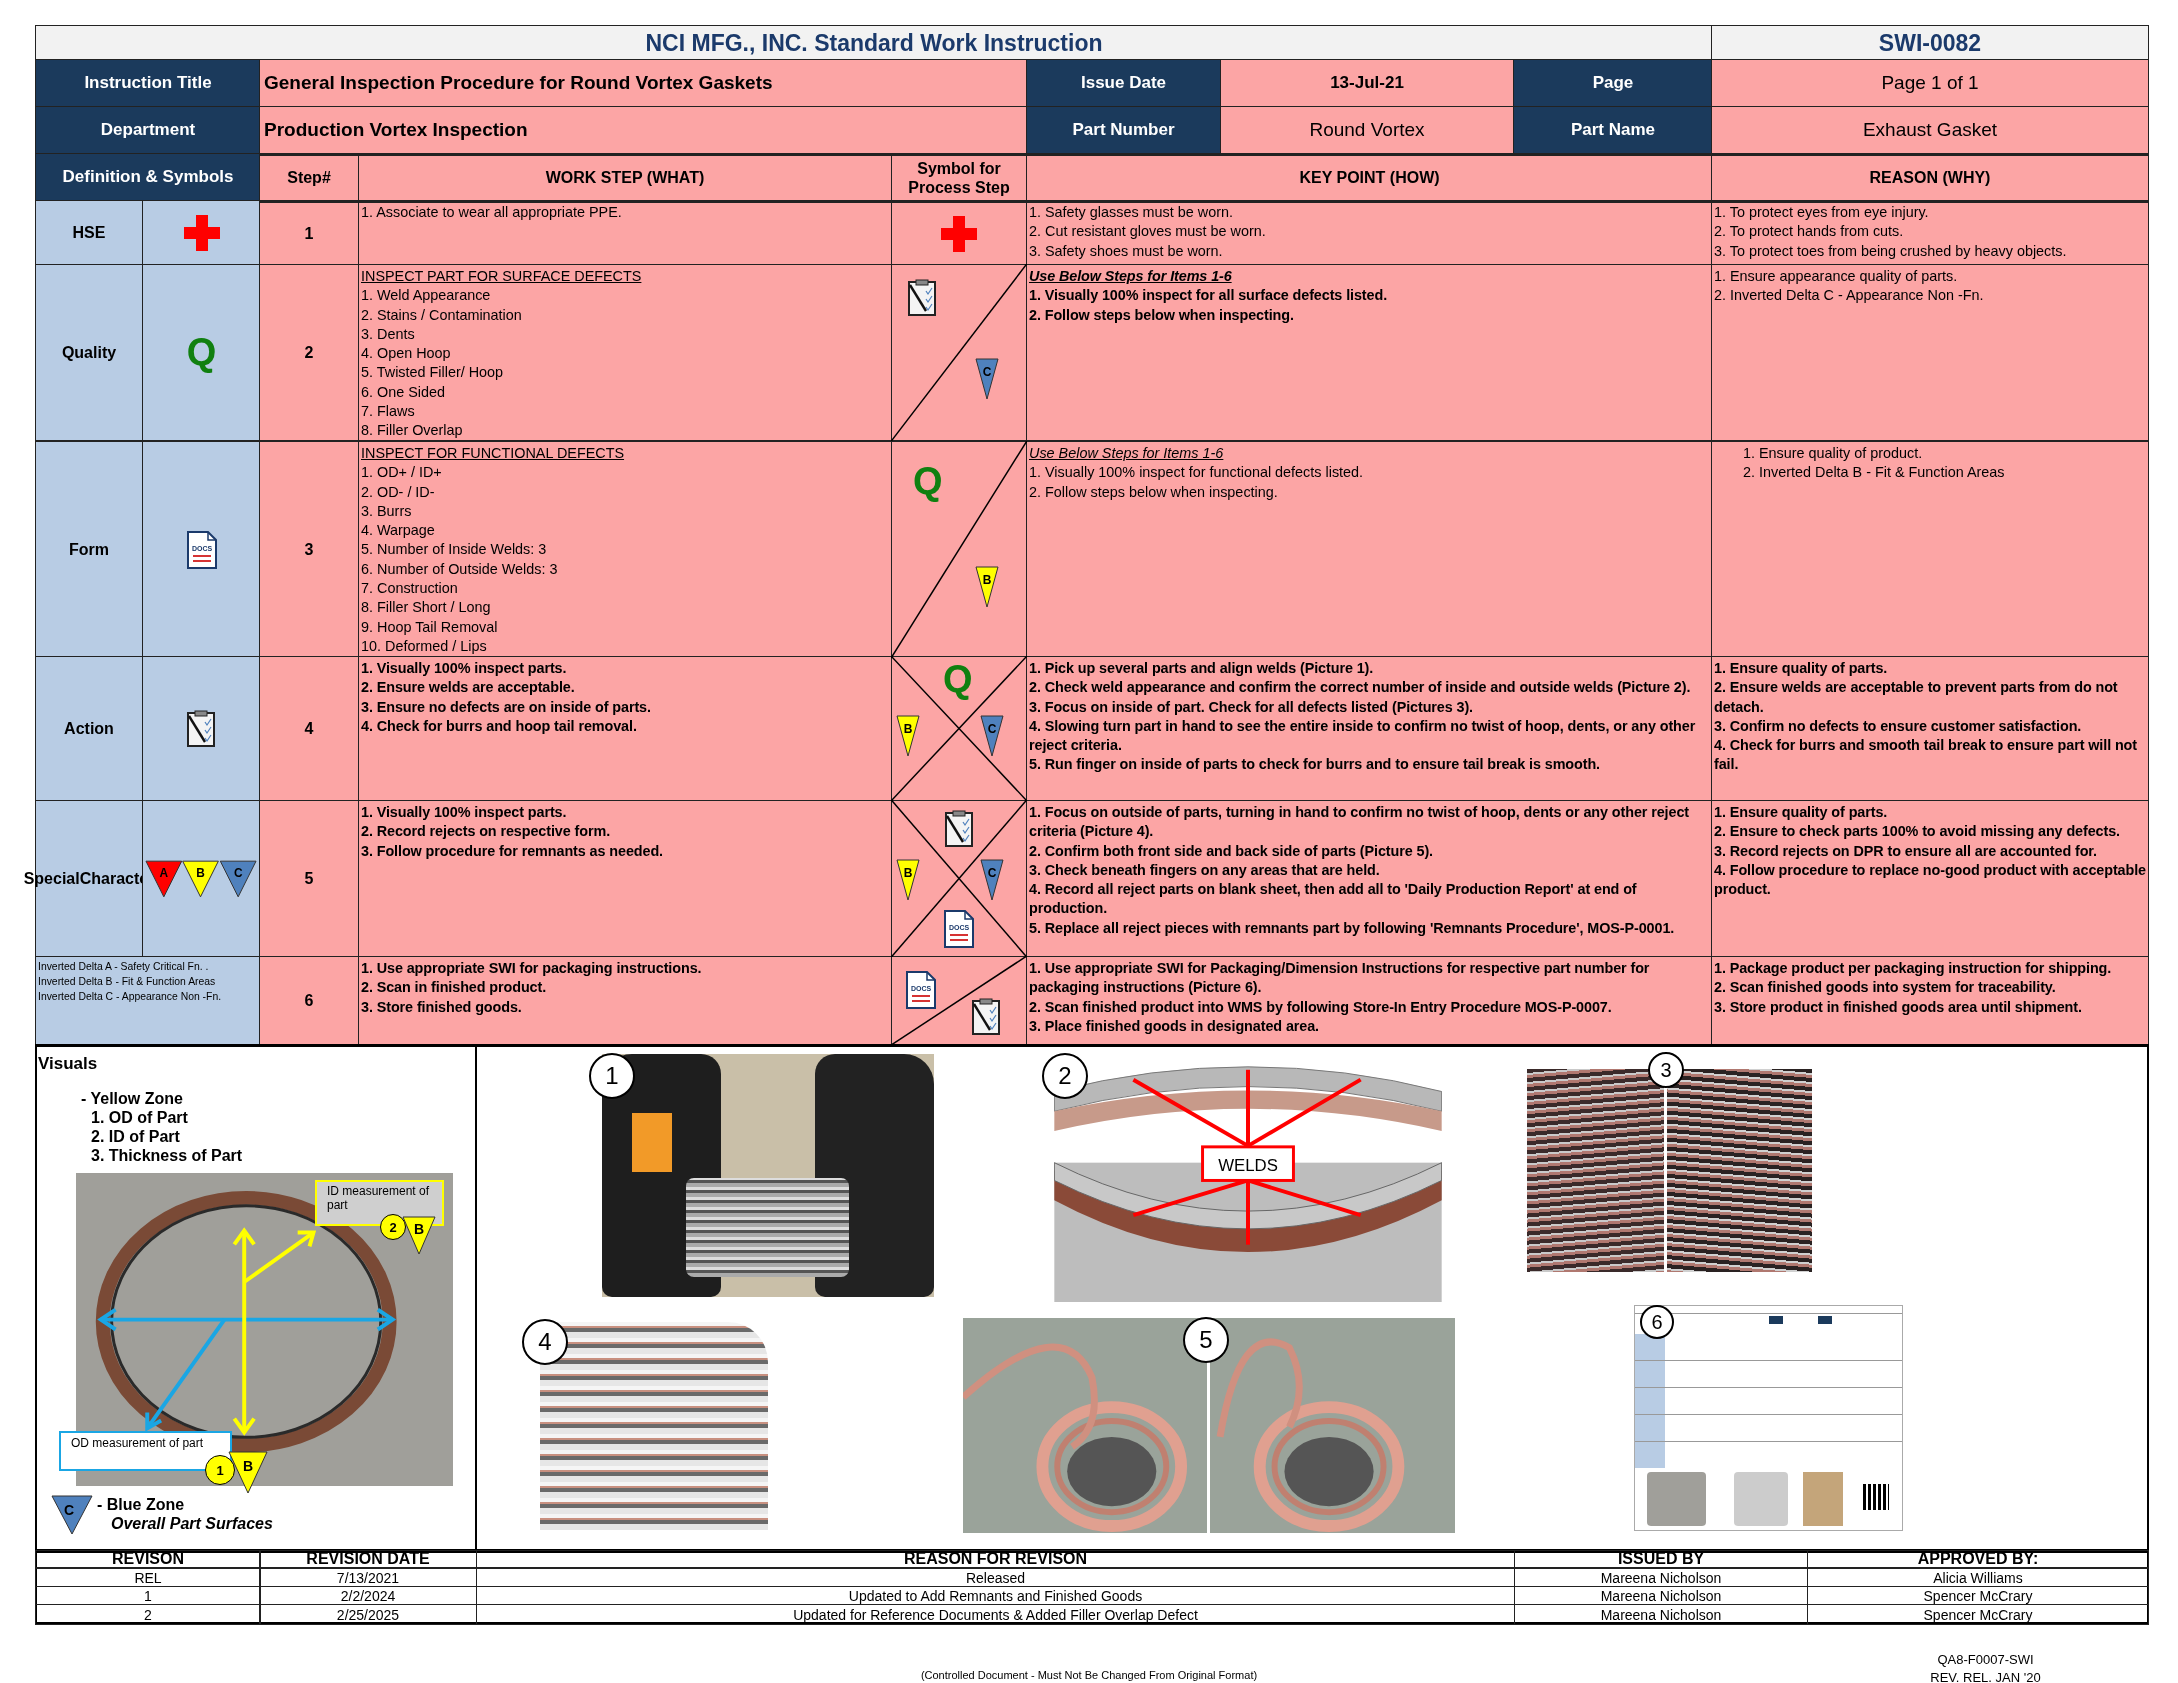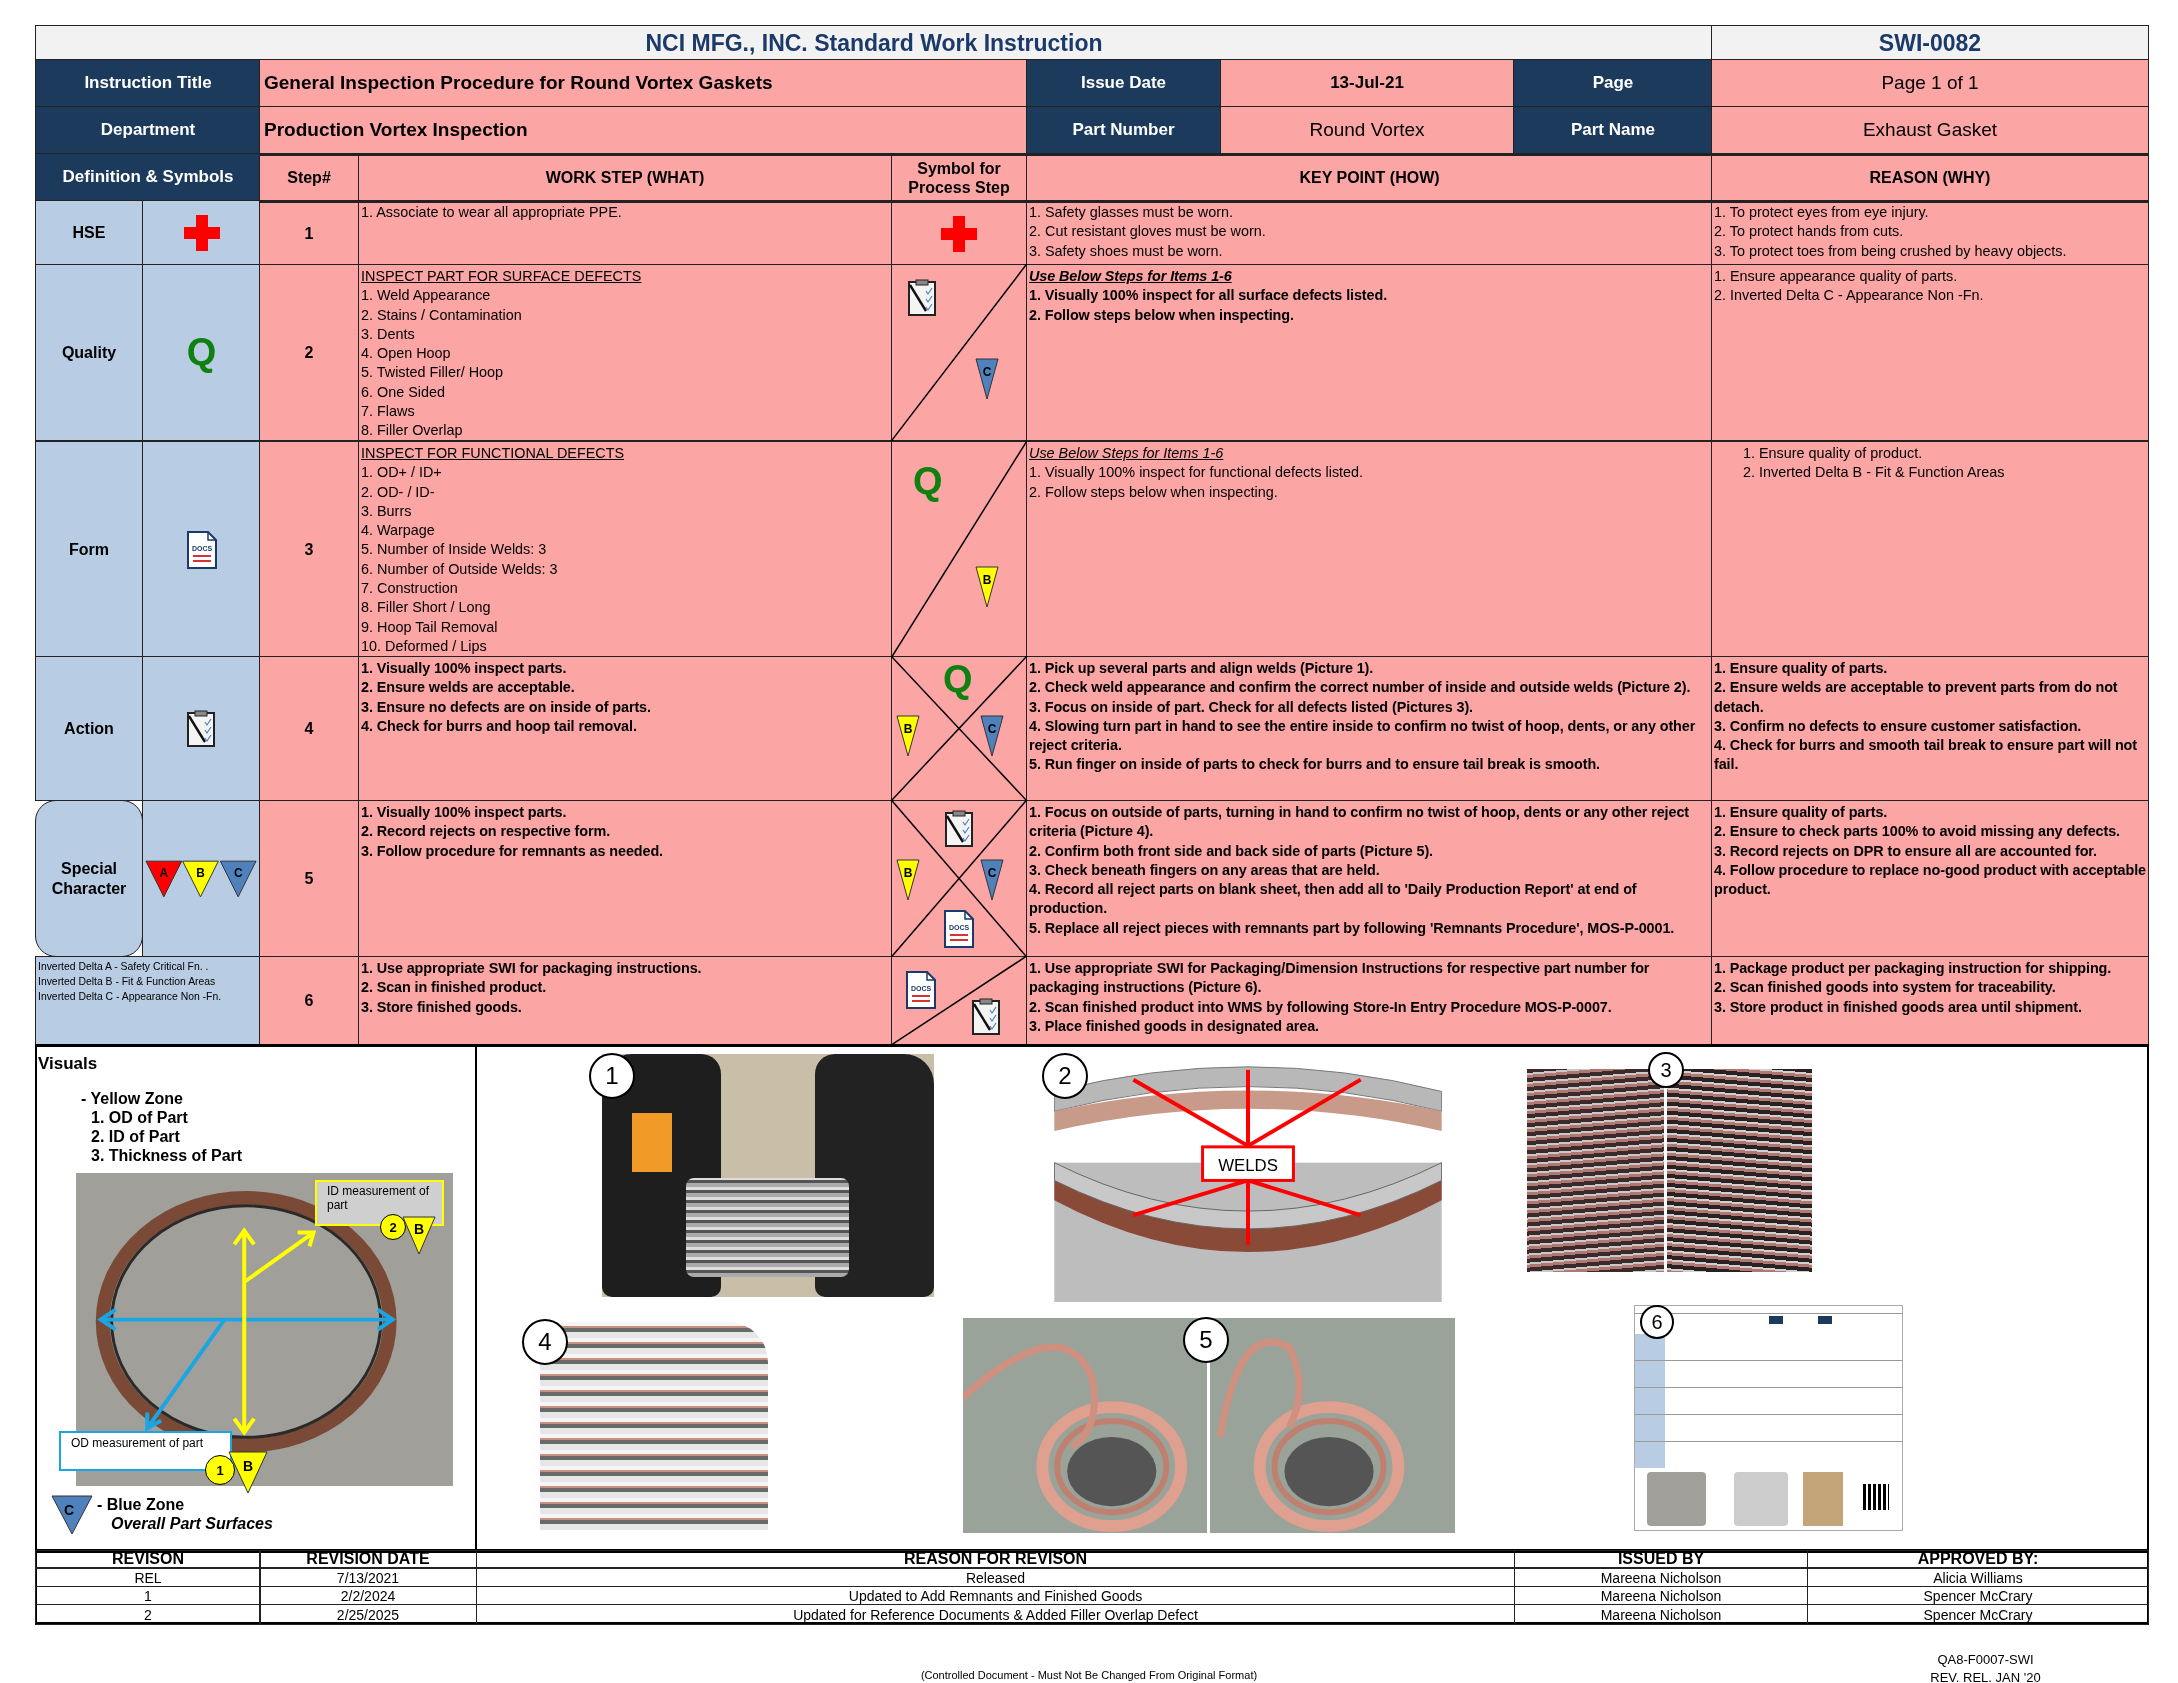--- a/index.html
+++ b/index.html
@@ -129,21 +129,21 @@
   </div>
 <div class="cell lblue" style="left:142px;top:656px;width:119px;height:145px;">
   <svg width="34" height="38" viewBox="0 0 34 38">
       <rect x="3" y="3" width="26" height="33" fill="#f4f4f4" stroke="#222" stroke-width="2"></rect>
       <rect x="10" y="1" width="12" height="5" fill="#888" stroke="#222"></rect>
       <path d="M20 12 l2 3 l4 -6 M20 20 l2 3 l4 -6 M20 28 l2 3 l4 -6" stroke="#4f81bd" stroke-width="1.2" fill="none"></path>
       <line x1="4" y1="6" x2="20" y2="32" stroke="#111" stroke-width="2.4"></line>
     </svg>
 </div>
 
-<div class="cell lblue hdr" style="left:35px;top:800px;width:108px;height:157px;flex-direction:column;line-height:20px;border-radius:21px;">
+<div class="cell lblue hdr" style="left:35px;top:800px;width:108px;height:157px;line-height:20px;">
     <span>Special</span>
     <span>Character</span>
   </div>
 <div class="cell lblue" style="left:142px;top:800px;width:119px;height:157px;">
   <svg width="113" height="40" viewBox="0 0 114 40">
     <polygon points="1,2 37,2 19,38" fill="#ff0000" stroke="#333" stroke-width="1"></polygon>
       <text x="19" y="18" font-size="12" text-anchor="middle" font-weight="bold" font-family="Liberation Sans, sans-serif">A</text>
     <polygon points="38,2 74,2 56,38" fill="#ffff00" stroke="#333" stroke-width="1"></polygon>
       <text x="56" y="18" font-size="12" text-anchor="middle" font-weight="bold" font-family="Liberation Sans, sans-serif">B</text>
     <polygon points="76,2 112,2 94,38" fill="#4f81bd" stroke="#333" stroke-width="1"></polygon>

